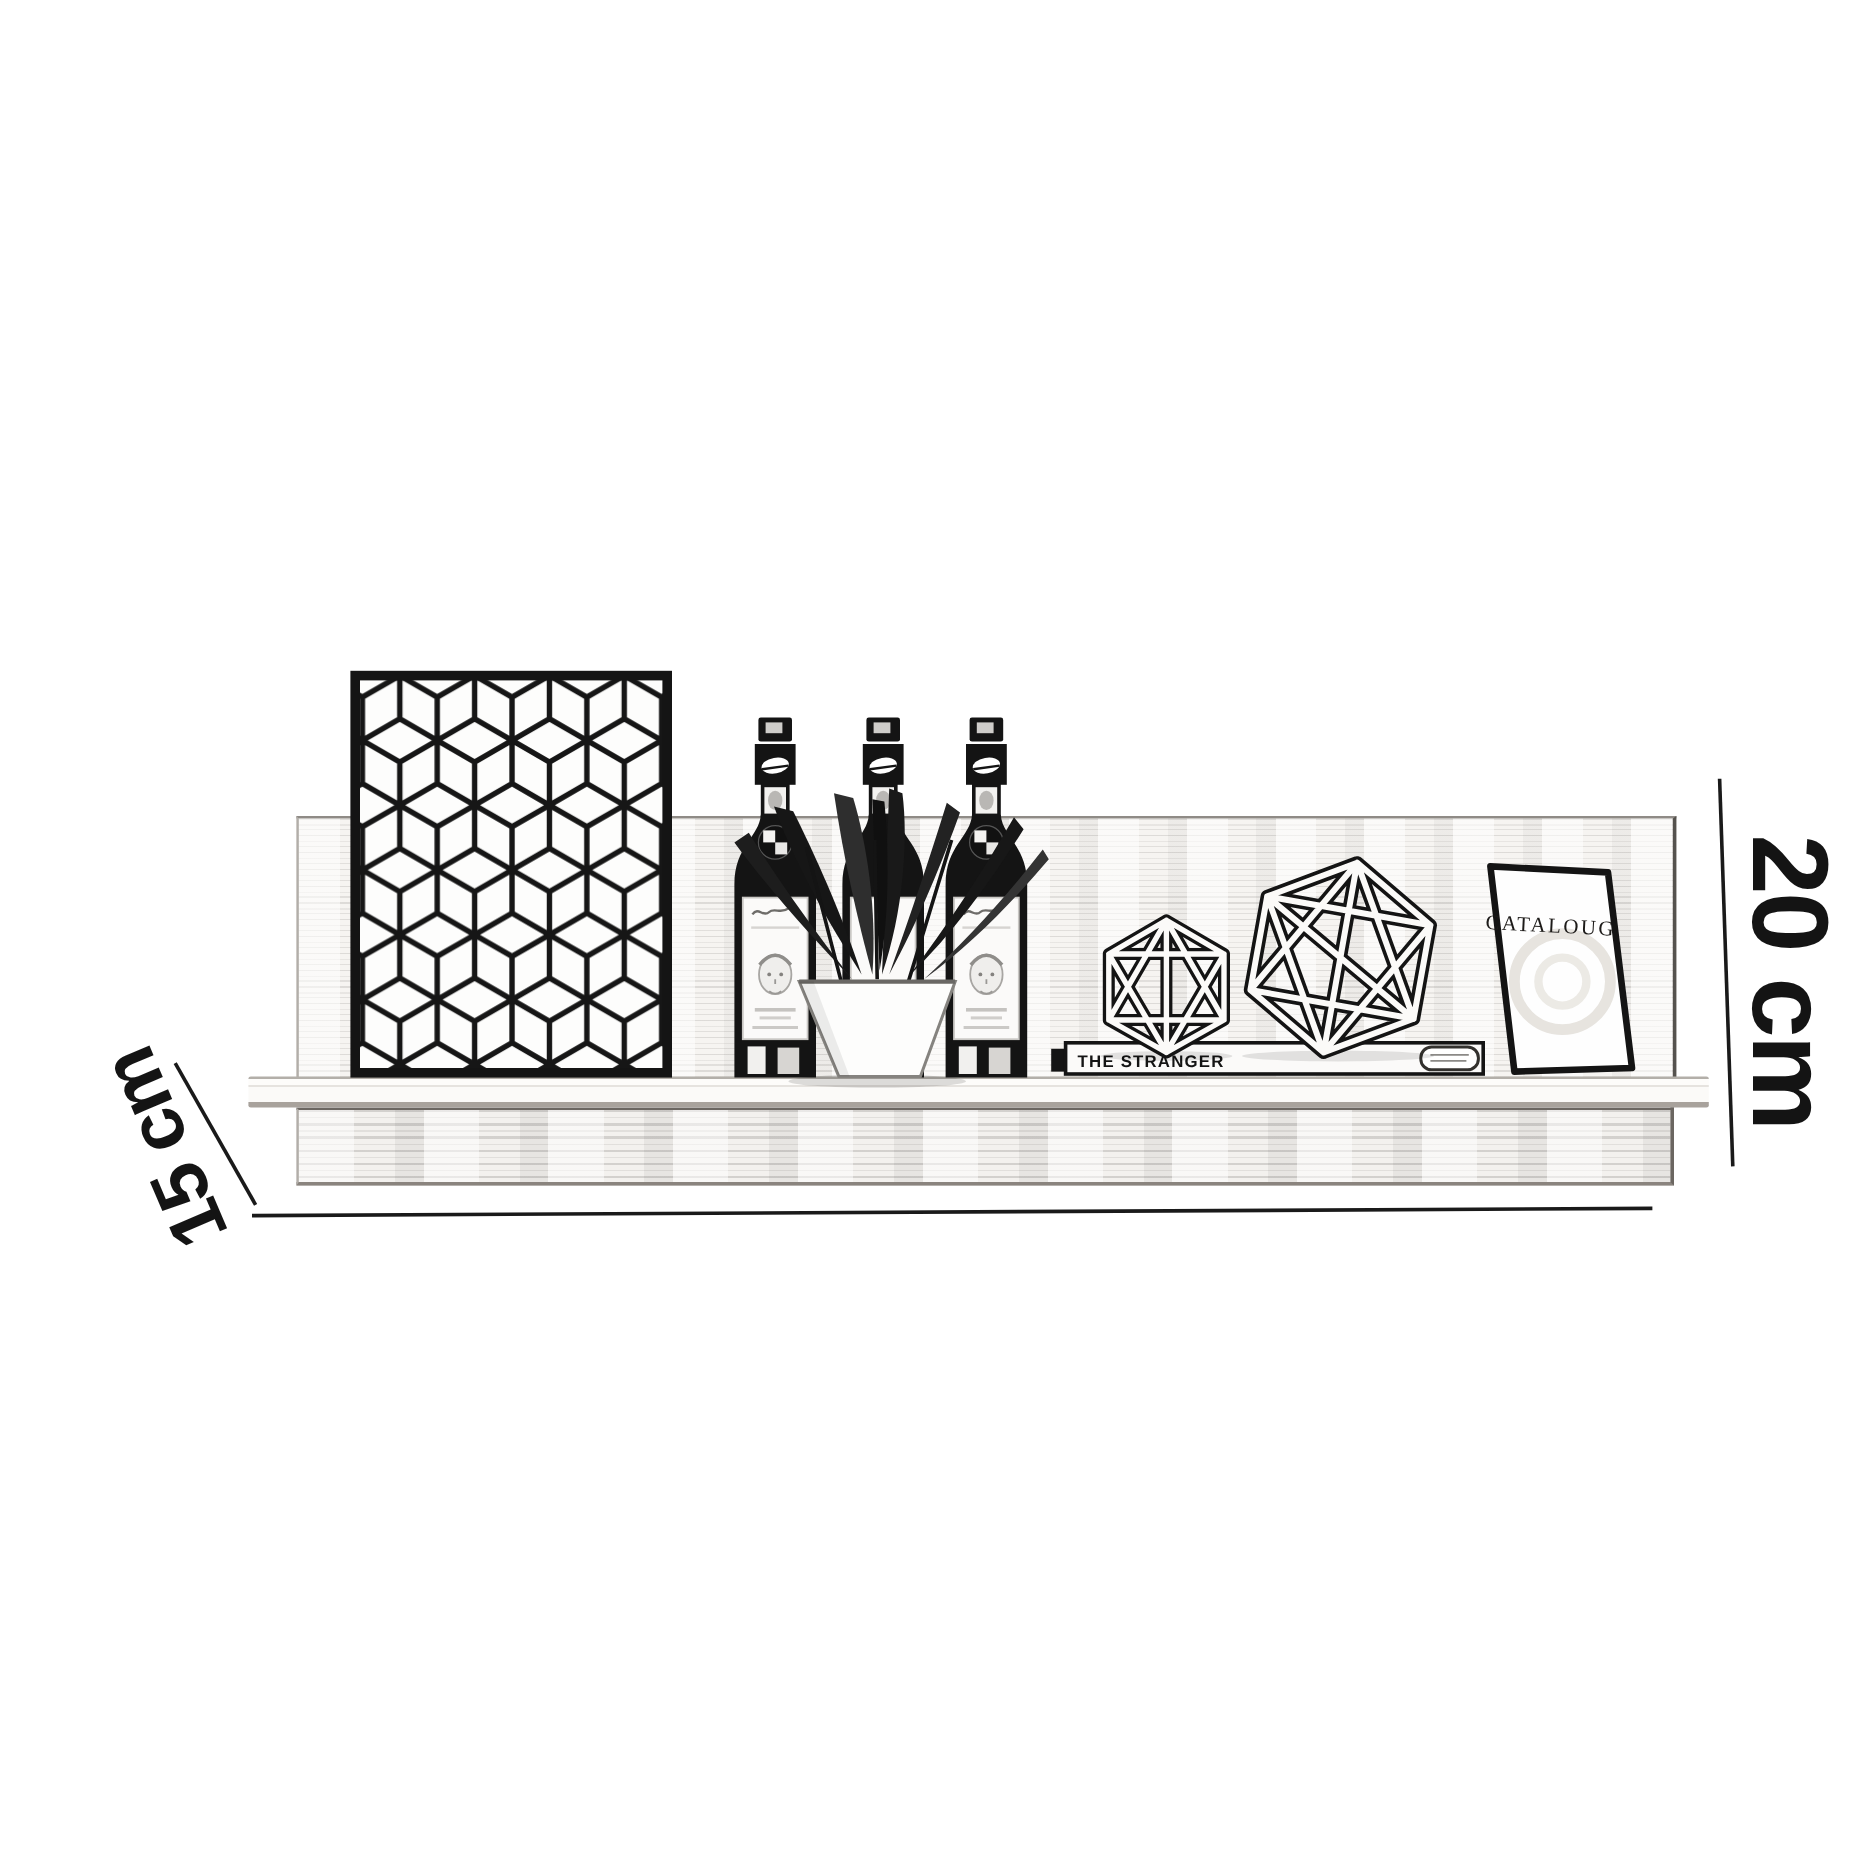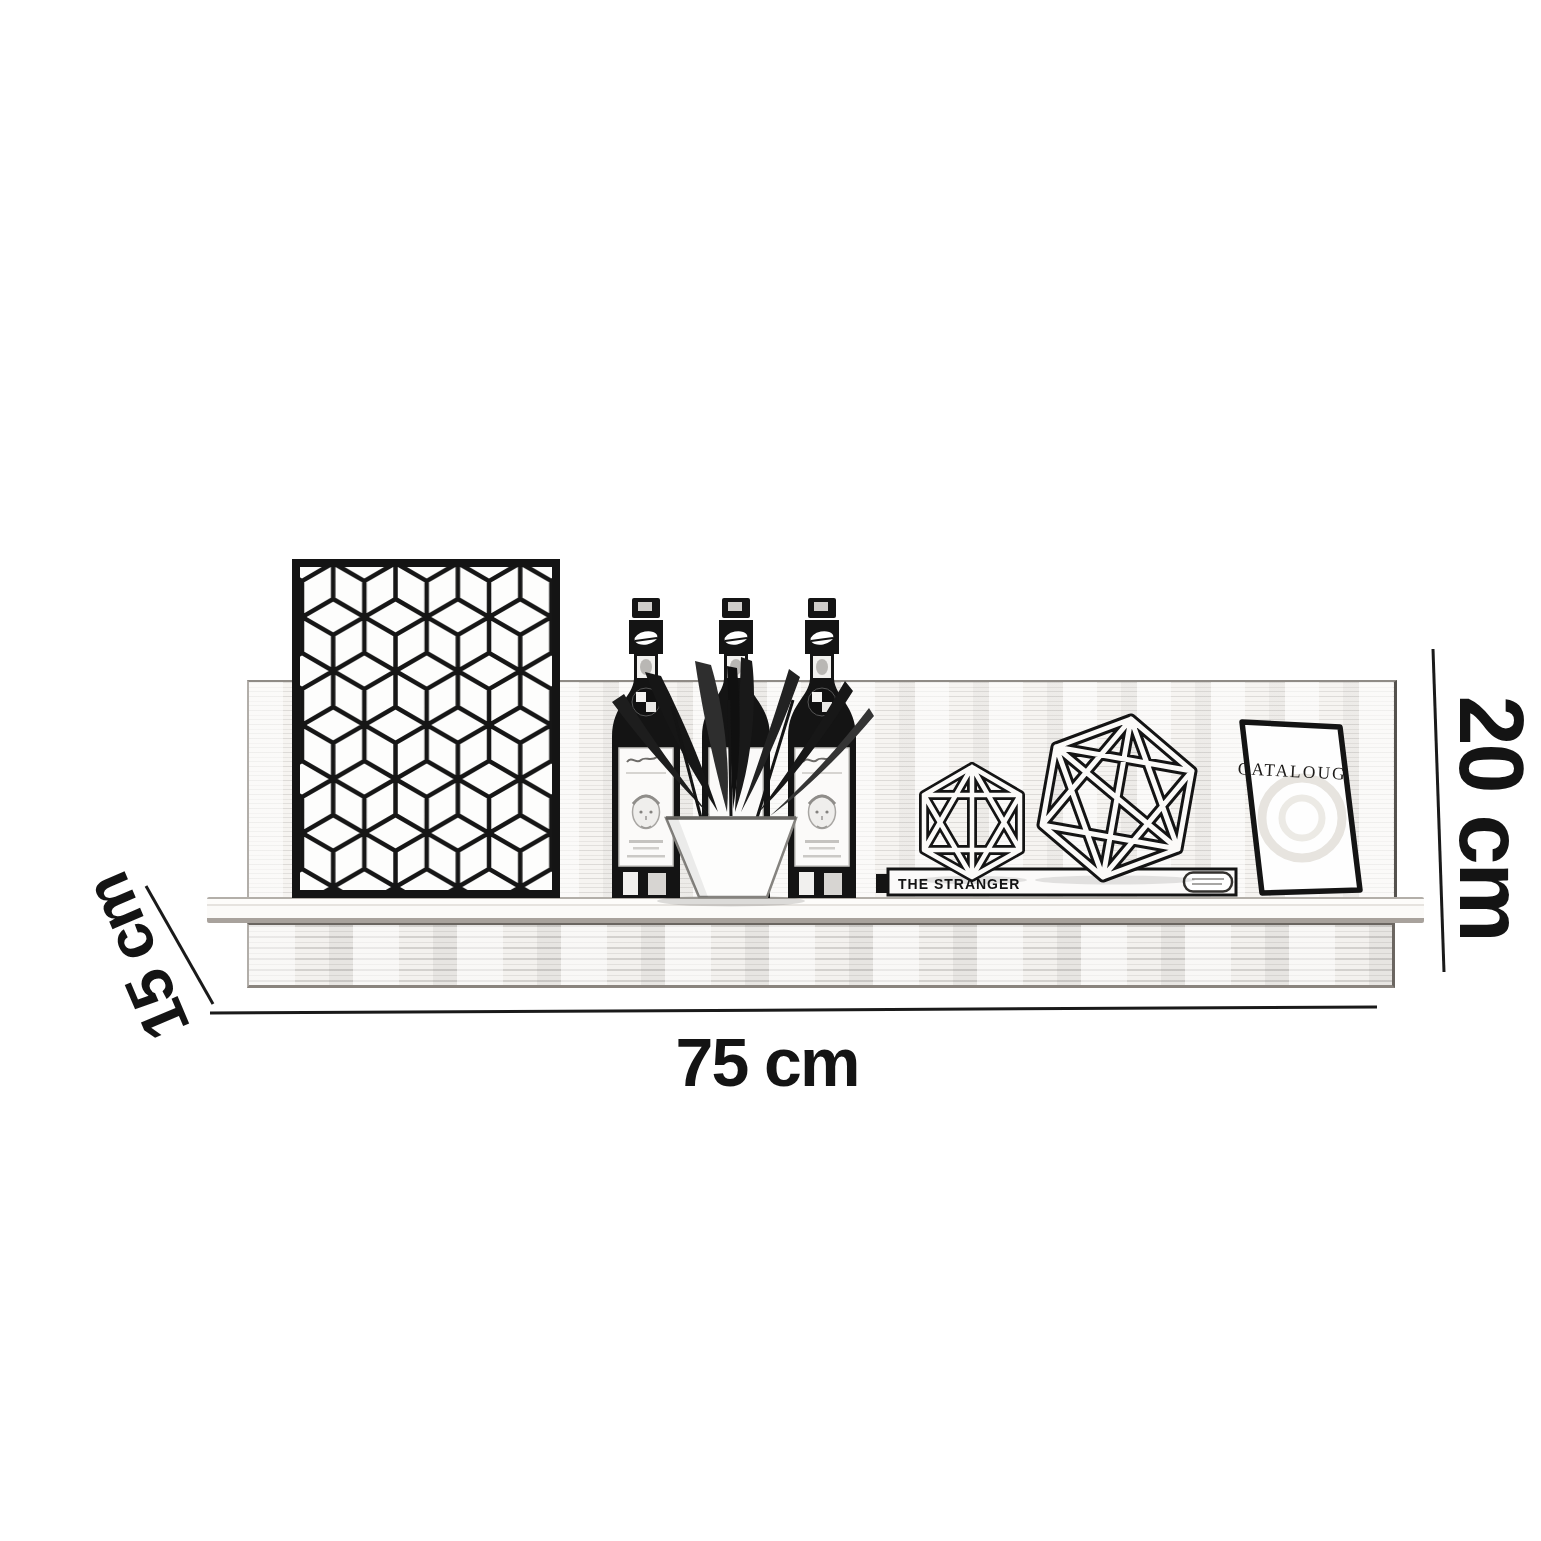--- a/index.html
+++ b/index.html
@@ -182,16 +182,15 @@
       <circle cx="1302" cy="818" r="40" fill="none" stroke="#e7e4df" stroke-width="9"></circle>
       <circle cx="1302" cy="818" r="20" fill="none" stroke="#eceae5" stroke-width="7"></circle>
       <text x="1292" y="777" transform="rotate(3 1292 777)" text-anchor="middle" font-family="Liberation Serif, serif" font-size="17.5" letter-spacing="2" fill="#1d1b19">CATALOUG</text>
     </g>
 
     <path d="M210,1013 L1377,1007" stroke="#1a1a1a" stroke-width="3"></path>
     <path d="M1433,649 L1444,972" stroke="#1a1a1a" stroke-width="3"></path>
     <path d="M146,886 L213,1004" stroke="#1a1a1a" stroke-width="3"></path>
   </svg>
 
-  <div class="dim-label dim-width">75 cm</div>
   <div class="dim-label dim-height">20 cm</div>
   <div class="dim-label dim-depth">15 cm</div>
 </div>
 
 </body></html>

